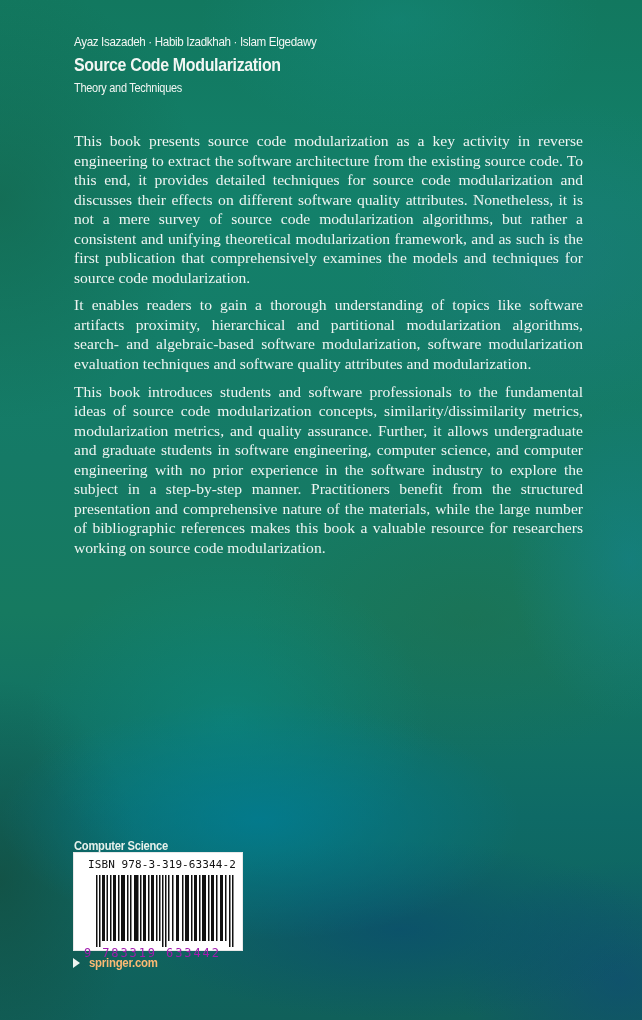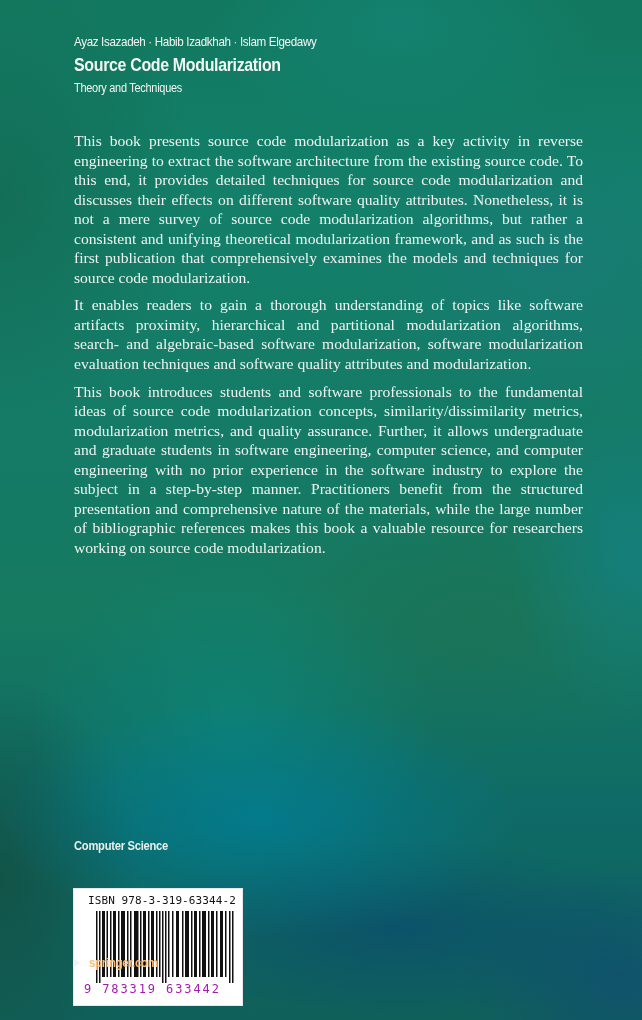--- a/index.html
+++ b/index.html
@@ -92,23 +92,23 @@
       font-size: 13px;
       letter-spacing: -0.3px;
       transform: scaleX(0.86);
       transform-origin: left top;
       white-space: nowrap;
       color: #e7f1ec;
     }
     .barcode-box {
       position: absolute;
       left: 73px;
-      top: 888px;
+      top: 852px;
       width: 170px;
-      height: 118px;
+      height: 99px;
       background: #ffffff;
       border: 1px solid #e8e8e8;
       box-sizing: border-box;
     }
     .isbn-text {
       position: absolute;
       left: 14px;
       top: 5px;
       font-family: "DejaVu Sans Mono", monospace;
       font-size: 11px;

